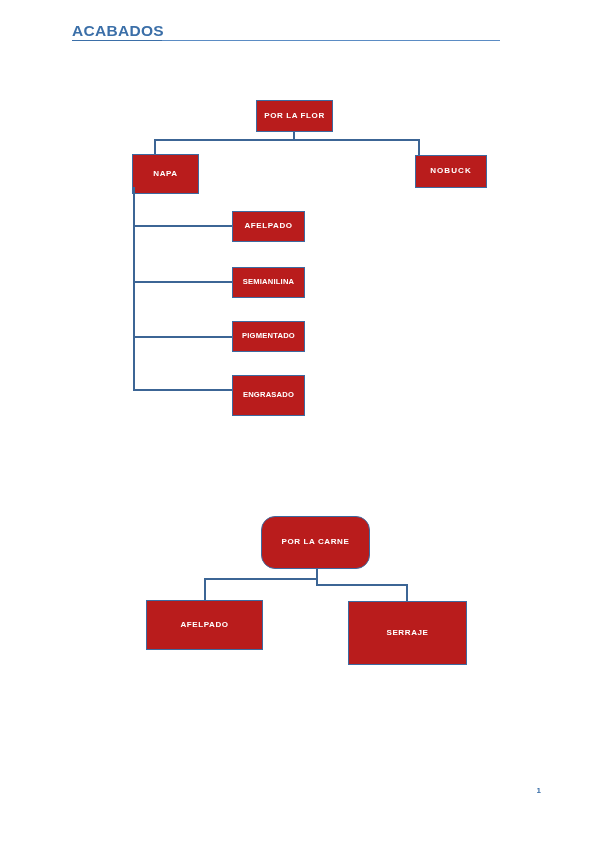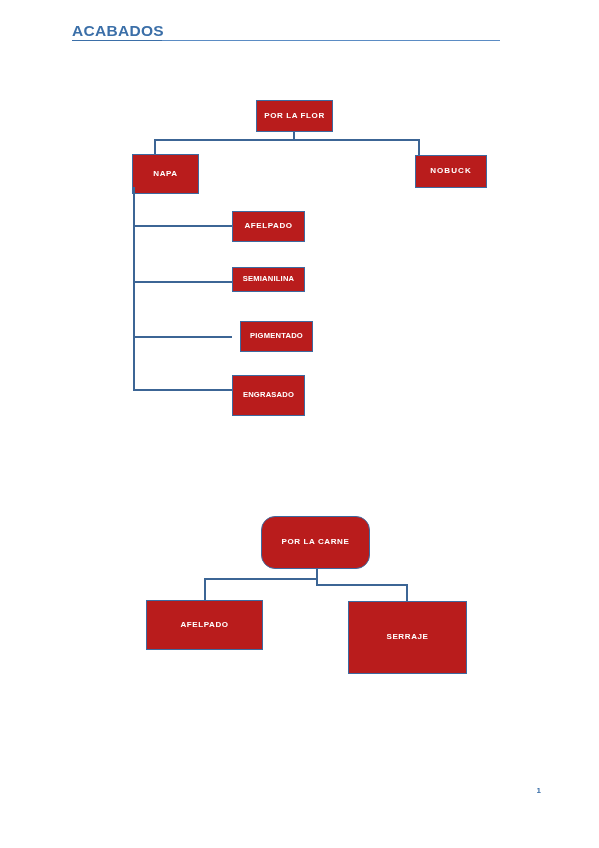--- a/index.html
+++ b/index.html
@@ -106,36 +106,36 @@
     <div class="node wide-letter" style="left:387px; top:155px; width:72px; height:33px;">NOBUCK</div>
 
     <div class="conn v" style="left:133px; top:187px; height:204px;"></div>
 
     <div class="conn h" style="left:133px; top:225px; width:99px;"></div>
     <div class="conn h" style="left:133px; top:281px; width:99px;"></div>
     <div class="conn h" style="left:133px; top:336px; width:99px;"></div>
     <div class="conn h" style="left:133px; top:389px; width:99px;"></div>
 
     <div class="node" style="left:232px; top:211px; width:73px; height:31px;">AFELPADO</div>
-    <div class="node tight" style="left:232px; top:267px; width:73px; height:25px;">SEMIANILINA</div>
-    <div class="node tight" style="left:232px; top:321px; width:73px; height:31px;margin-left:8px;">PIGMENTADO</div>
+    <div class="node tight" style="left:232px; top:267px; width:73px; height:31px;">SEMIANILINA</div>
+    <div class="node tight" style="left:232px; top:321px; width:73px; height:31px;">PIGMENTADO</div>
     <div class="node tight" style="left:232px; top:375px; width:73px; height:41px;">ENGRASADO</div>
   </div>
 
   <div>
 
     <div class="node" style="left:261px; top:516px; width:109px; height:53px;border-radius:14px;">POR LA CARNE</div>
 
     <div class="conn v" style="left:316px; top:569px; height:15px;"></div>
 
     <div class="conn h" style="left:204px; top:578px; width:114px;"></div>
     <div class="conn v" style="left:204px; top:578px; height:22px;"></div>
 
     <div class="conn h" style="left:316px; top:584px; width:92px;"></div>
     <div class="conn v" style="left:406px; top:584px; height:17px;"></div>
 
     <div class="node" style="left:146px; top:600px; width:117px; height:50px;text-align:center;">AFELPADO</div>
-    <div class="node" style="left:348px; top:601px; width:119px; height:73px;">SERRAJE</div>
+    <div class="node" style="left:348px; top:601px; width:119px; height:64px;">SERRAJE</div>
   </div>
 
   <div class="page-number">1</div>
 
 </div>
 
 </body></html>

